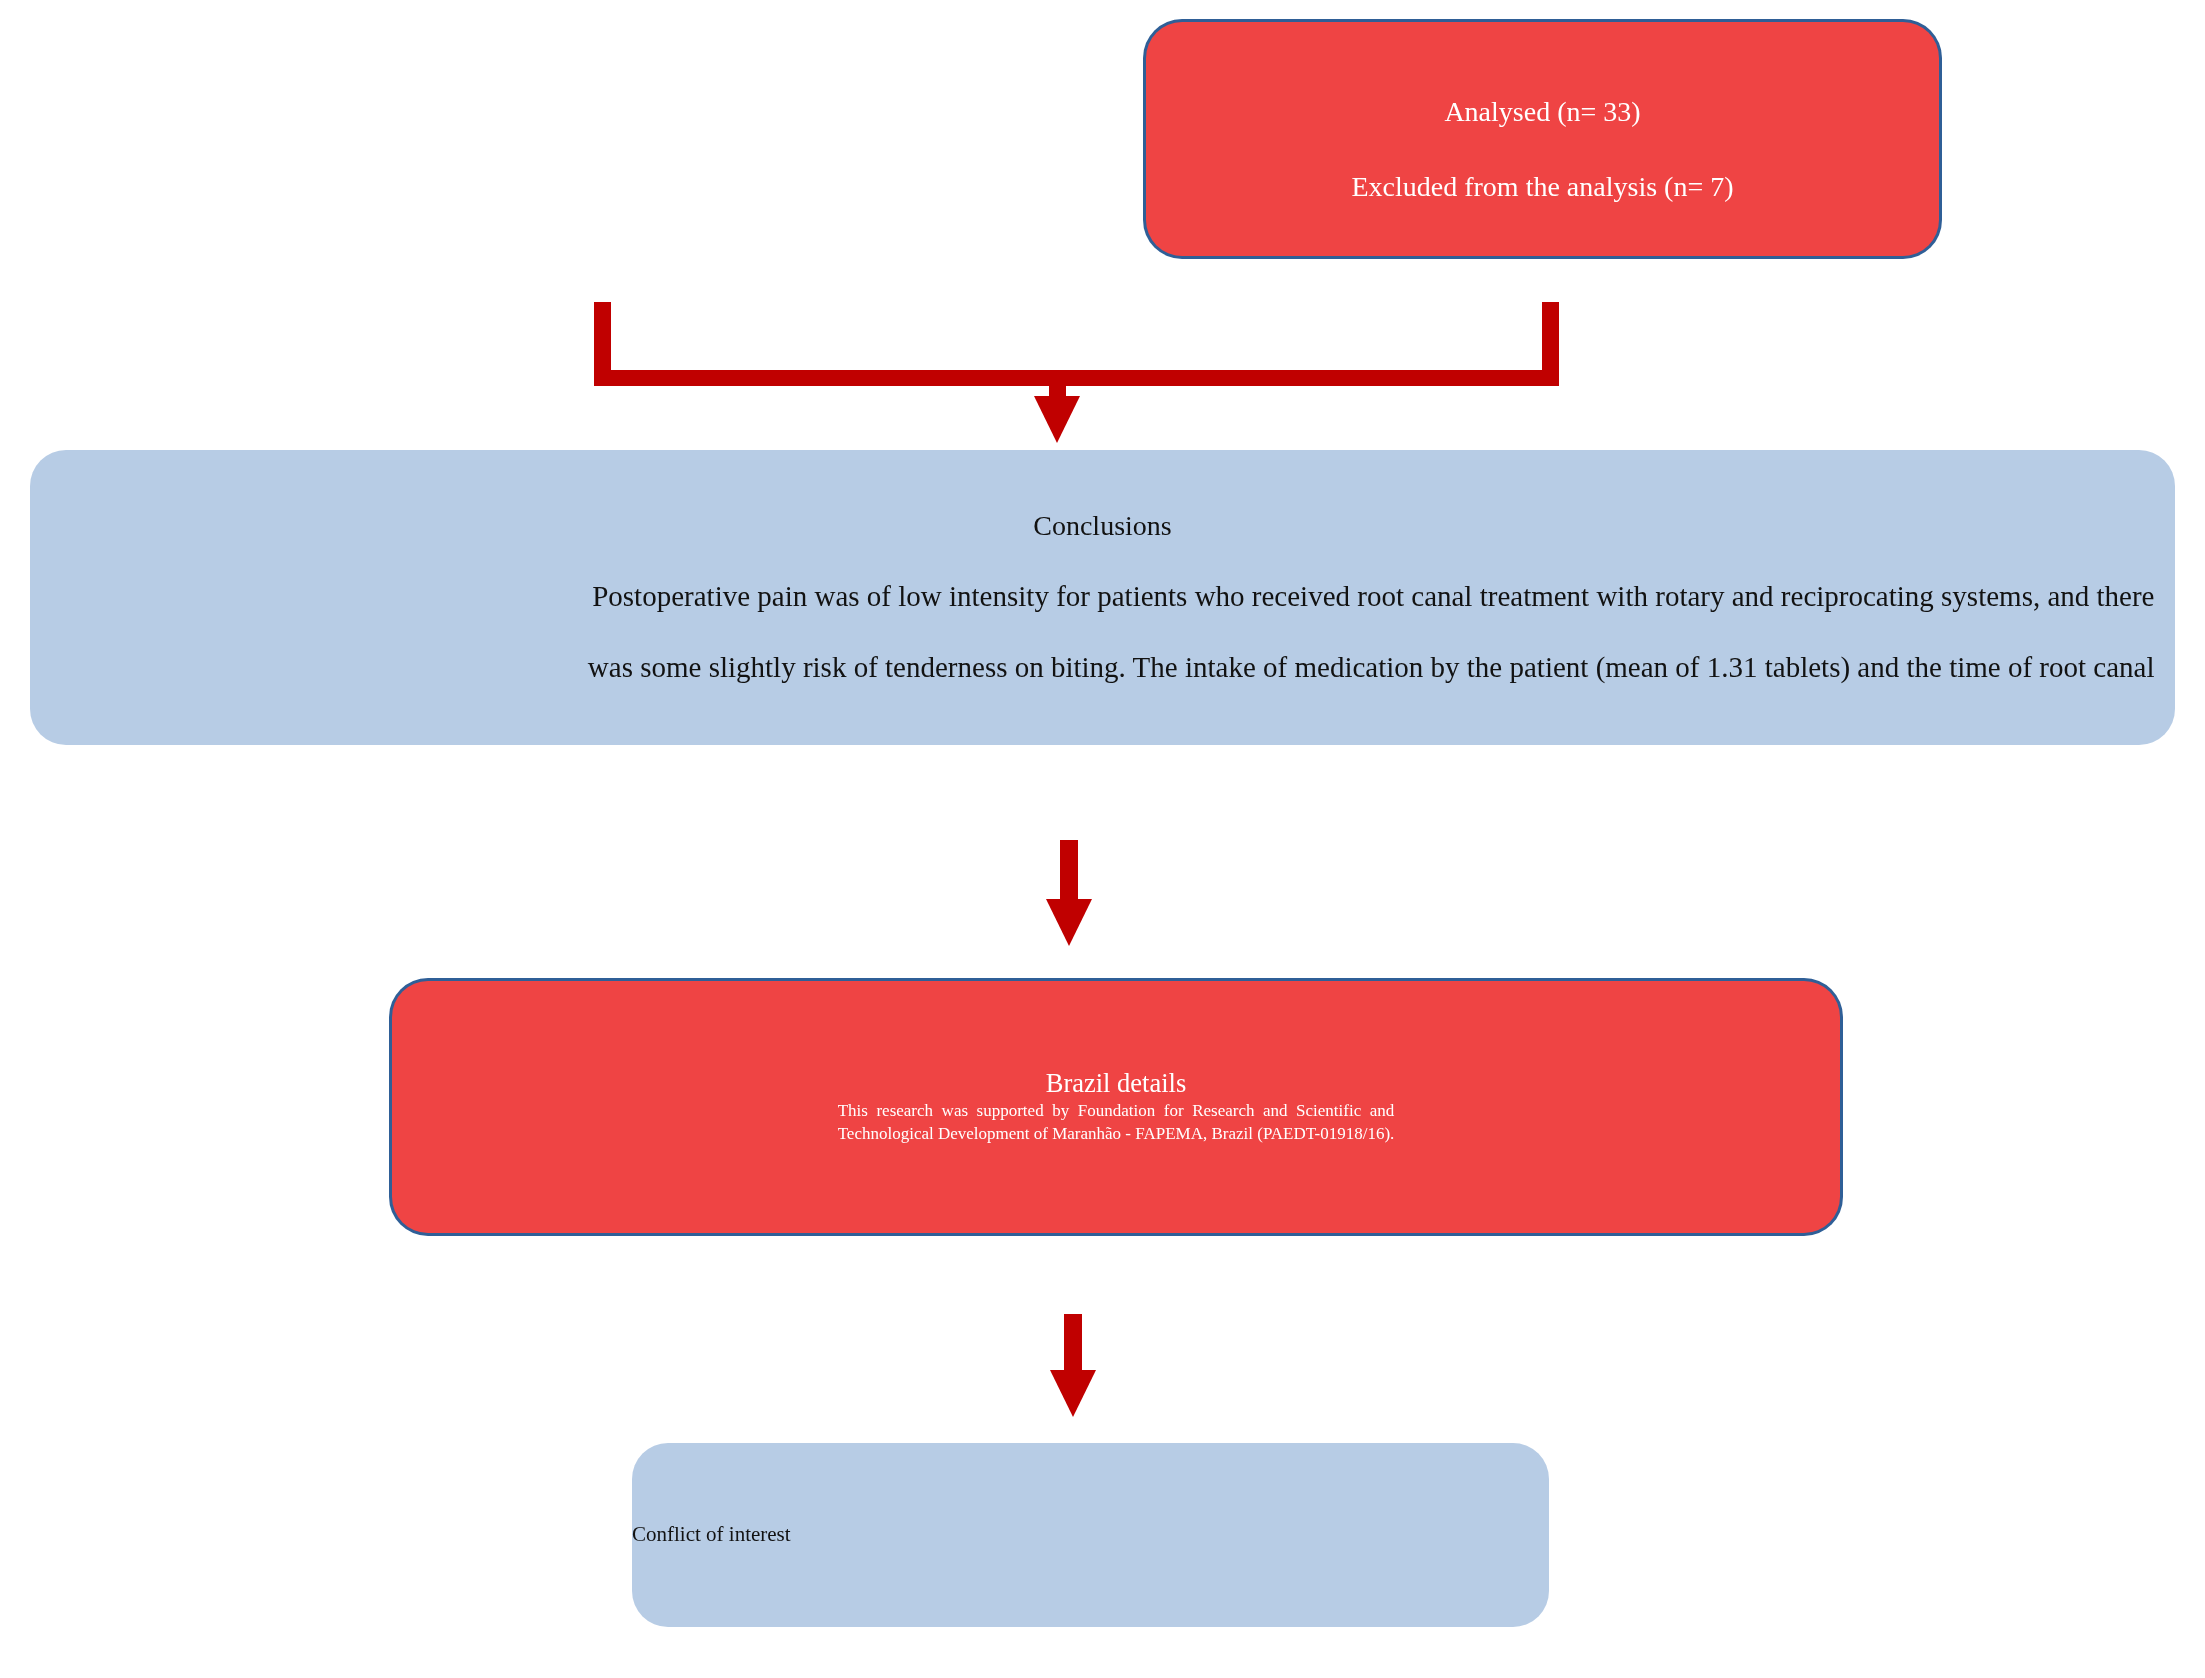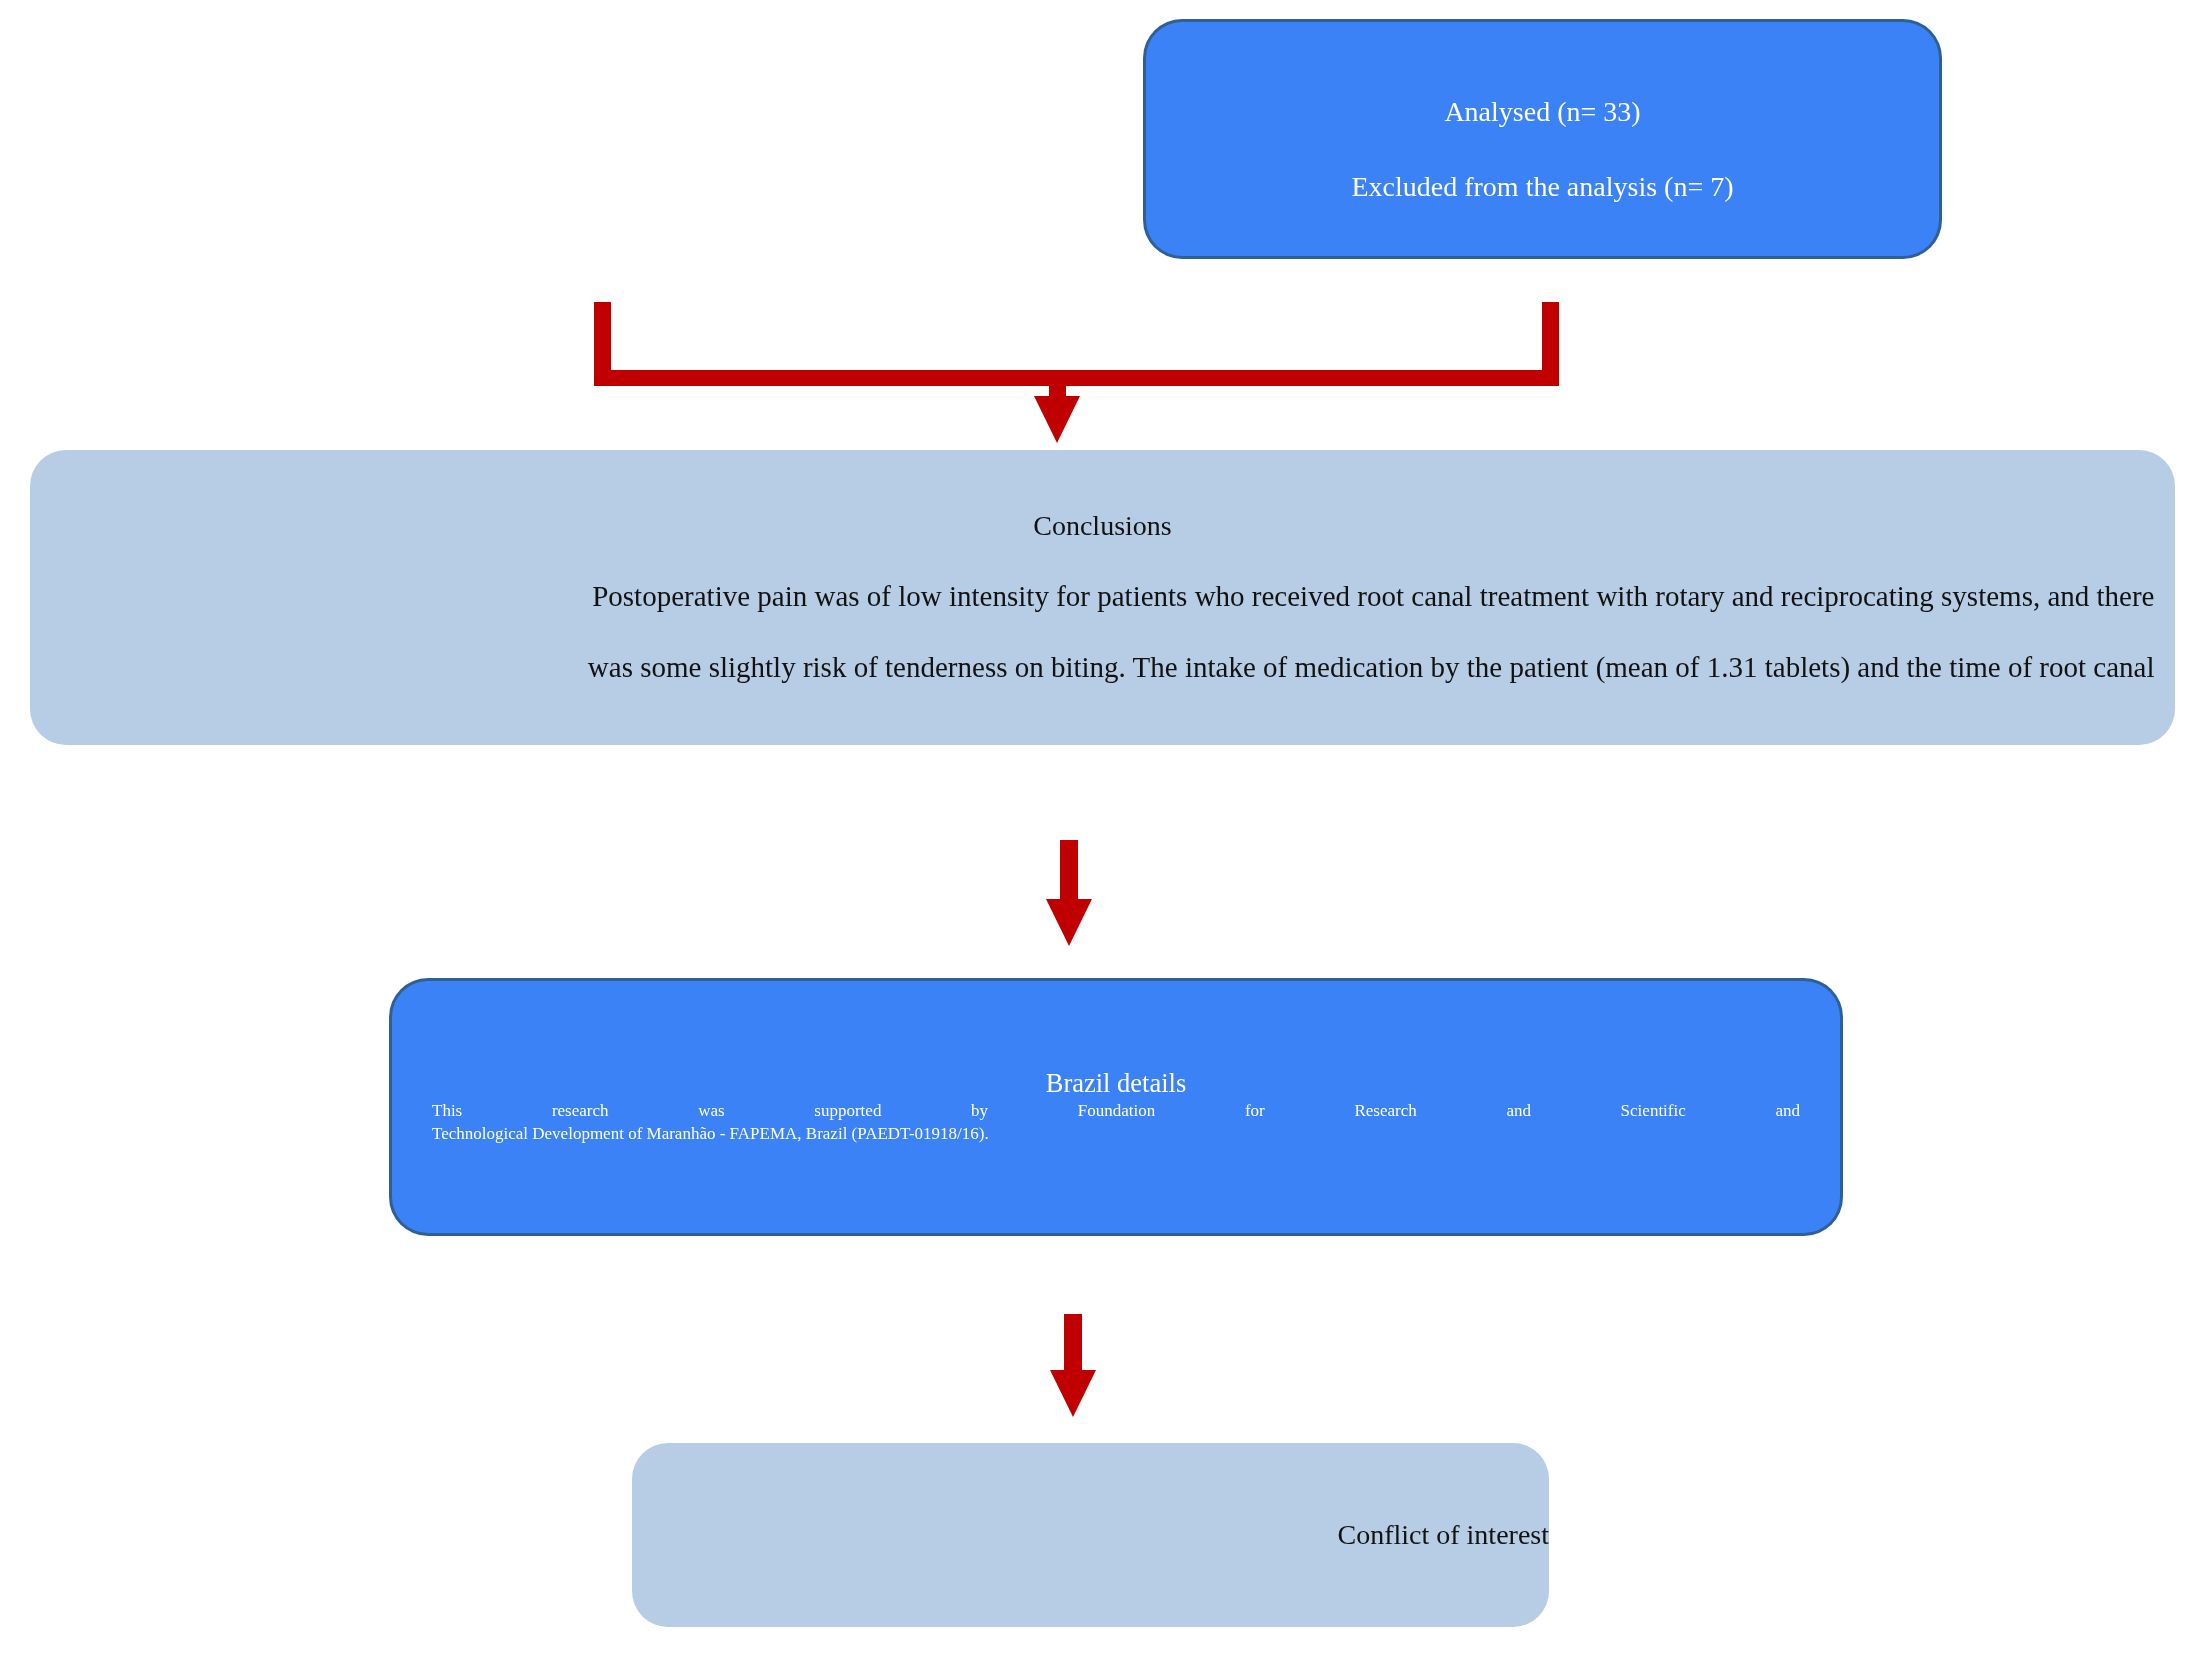--- a/index.html
+++ b/index.html
@@ -21,23 +21,24 @@
   
   .node {
     position: absolute;
     box-sizing: border-box;
     border-radius: 36px;
     display: flex;
     flex-direction: column;
     justify-content: center;
   }
   .node.dark {
-    background: #3b82f6;
+    background: #ef4444;
     color: #ffffff;
     box-shadow: 0 0 0 3px #2F5F97;
+    align-items: center;
   }
   .node.light {
     background: #B7CCE5;
     color: #121212;
   }
 
   .line {
     display: block;
     width: 100%;
     text-align: center;
@@ -74,22 +75,22 @@
     padding: 0 40px;
     margin-top: 0;
   }
   .fund-body .ln { display: block; }
   .fund-body .ln.just {
     text-align: justify;
     text-align-last: justify;
   }
 
   .conflict-text {
-    text-align: right;
-    font-size: 28px;
+    text-align: left;
+    font-size: 21px;
     line-height: 1.2;
   }
 
   
   .seg {
     position: absolute;
     background: #C00000;
   }
   .arrow-head {
     position: absolute;

